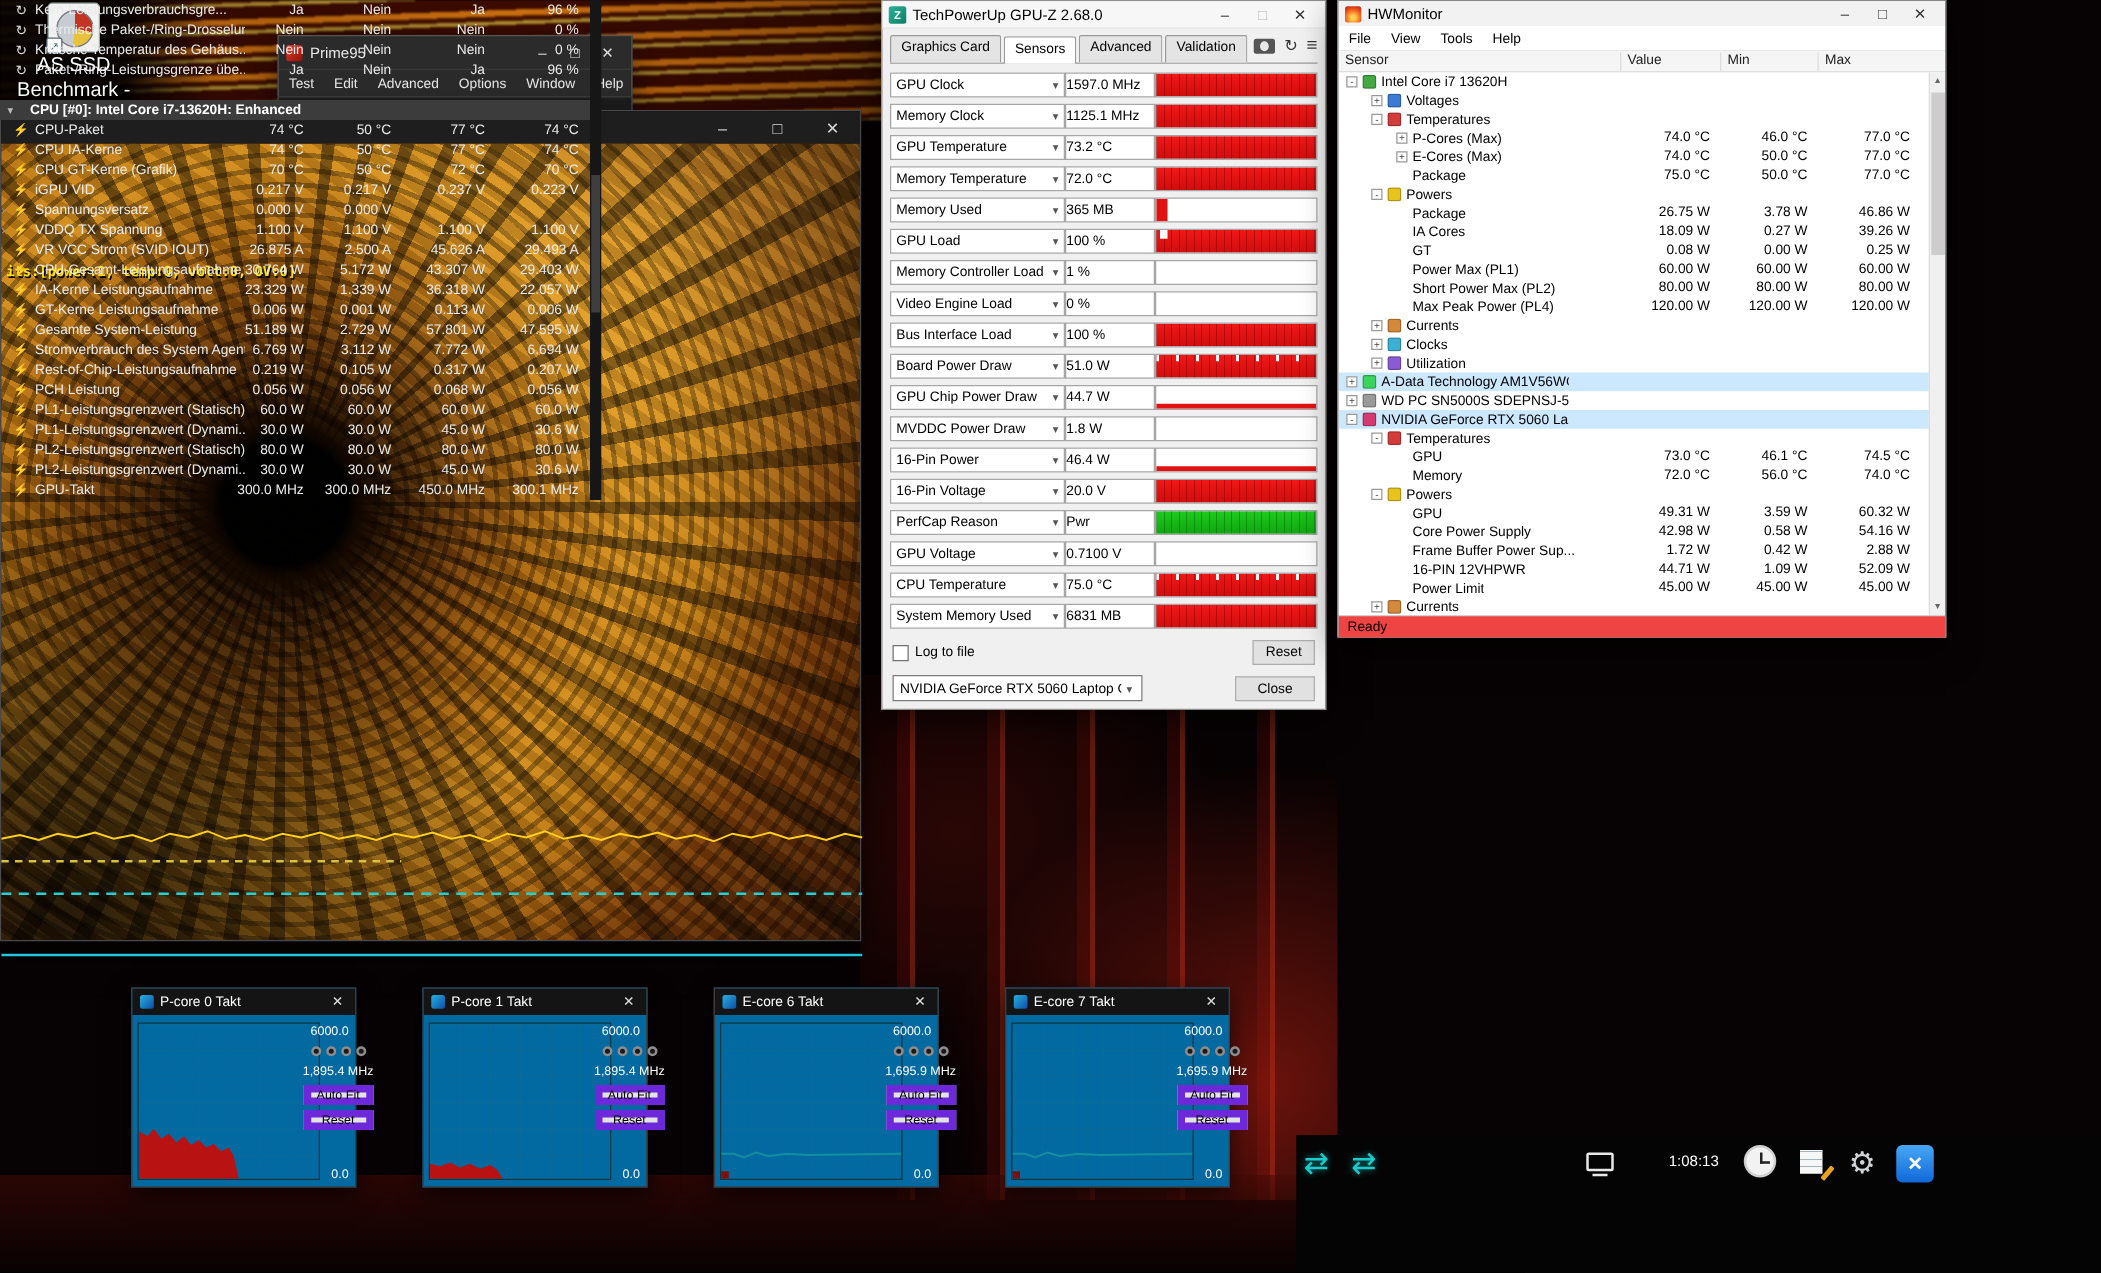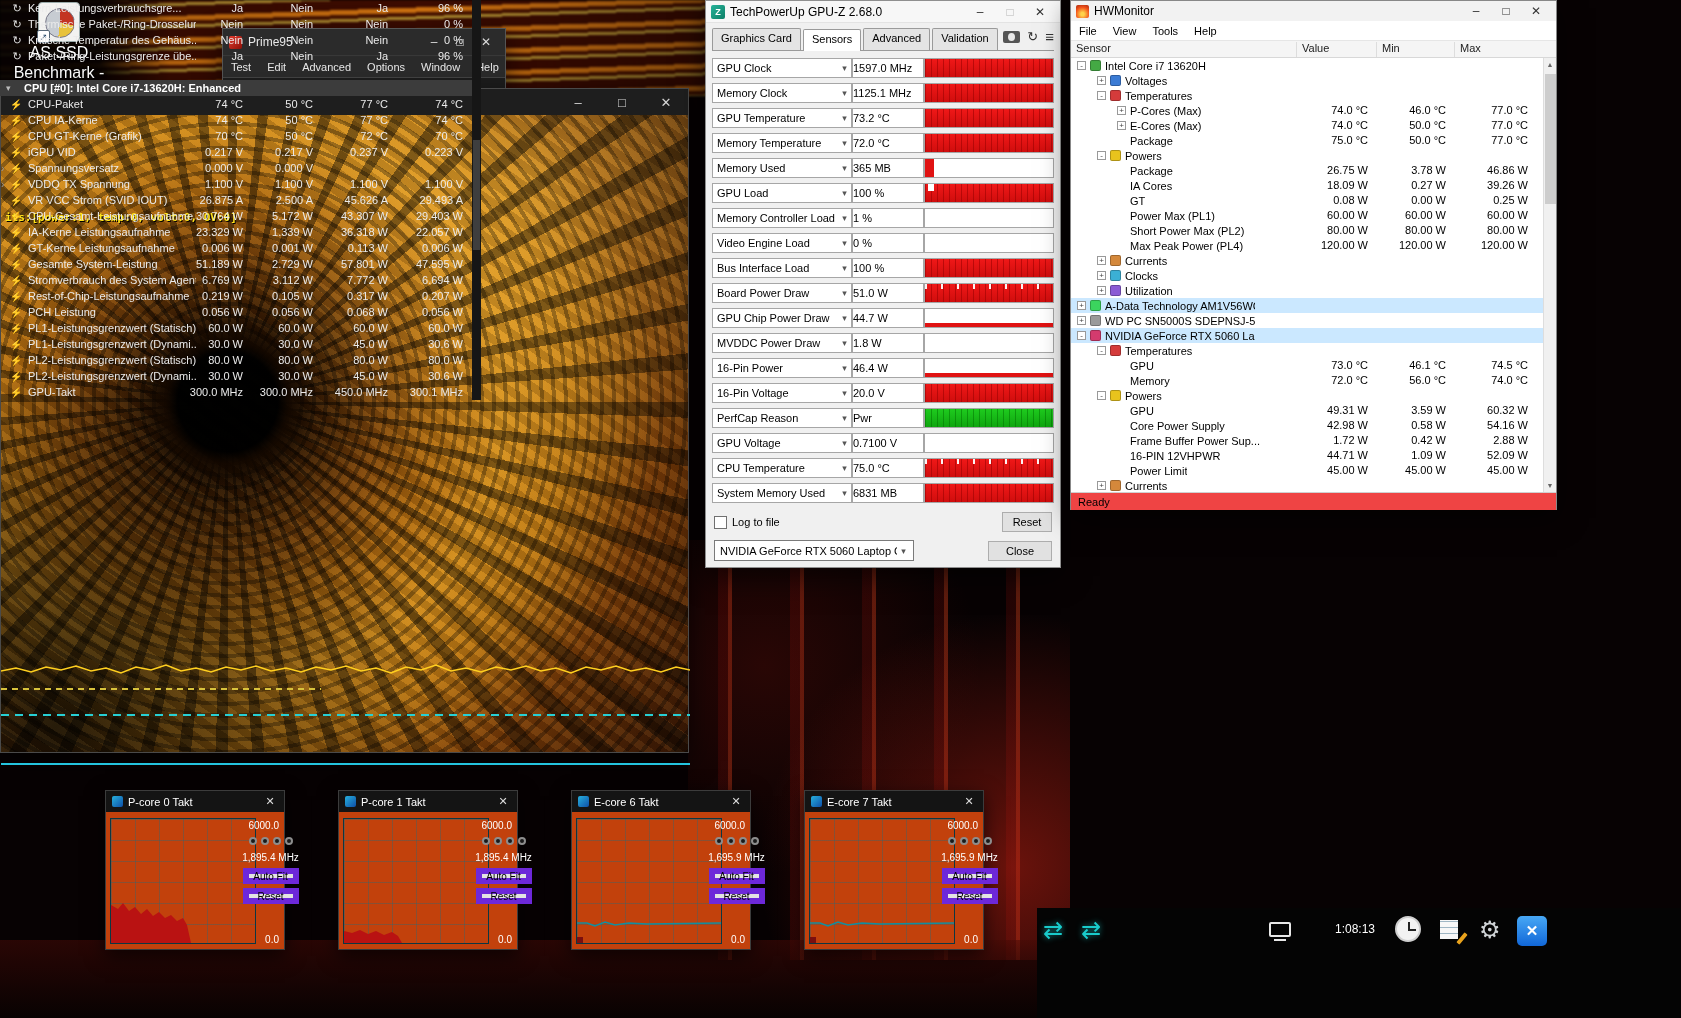--- a/index.html
+++ b/index.html
@@ -140,21 +140,21 @@
   .de-lbl{overflow:hidden;max-width:168px}
   .de-c{position:absolute;top:0;height:16px;line-height:16px;text-align:right}
   .de-c1{left:175px;width:68px}.de-c2{left:245px;width:68px}.de-c3{left:320px;width:68px}.de-c4{left:395px;width:68px}
   .de-head{height:16px;background:#3c3c3c;font-weight:bold;display:flex;align-items:center;padding-left:24px;position:relative;color:#fff}
   .de-headchev{position:absolute;left:6px;color:#bbb;font-size:9px;font-weight:normal}
   .de-gap{height:16px}
   .de-scroll{position:absolute;left:472px;top:0;width:9px;height:400px;background:#161616}
   .de-thumb{position:absolute;left:1px;top:140px;width:7px;height:110px;background:#3e3e3e}
 
   
-  .core-win{position:absolute;top:790px;width:180px;height:160px;background:#c2410c;border:1px solid #3c3c3c;box-shadow:0 6px 18px rgba(0,0,0,.65)}
+  .core-win{position:absolute;top:790px;width:180px;height:160px;background:#0369a1;border:1px solid #3c3c3c;box-shadow:0 6px 18px rgba(0,0,0,.65)}
   .cw-title{height:21px;background:#141414;display:flex;align-items:center;padding:0 6px;color:#fff;font-size:11px}
   .cw-ticon{width:11px;height:11px;background:linear-gradient(135deg,#27b0dd,#0e4fa8);margin-right:5px;border-radius:2px}
   .cw-ttext{flex:1;overflow:hidden;white-space:nowrap}
   .cw-close{color:#ddd;font-size:11px;width:16px;text-align:center}
   .cw-body{position:absolute;left:0;right:0;top:21px;bottom:0}
   .cw-graph{position:absolute;left:4px;top:6px;width:146px;height:126px;border:1px solid #0c3742;
     background-image:linear-gradient(rgba(25,110,130,.35) 1px, transparent 1px),
                      linear-gradient(90deg, rgba(25,110,130,.35) 1px, transparent 1px);
     background-size:24px 21px}
   .cw-side{position:absolute;left:154px;top:4px;right:3px;bottom:4px;display:flex;flex-direction:column;align-items:center;color:#fff;font-size:10px}

